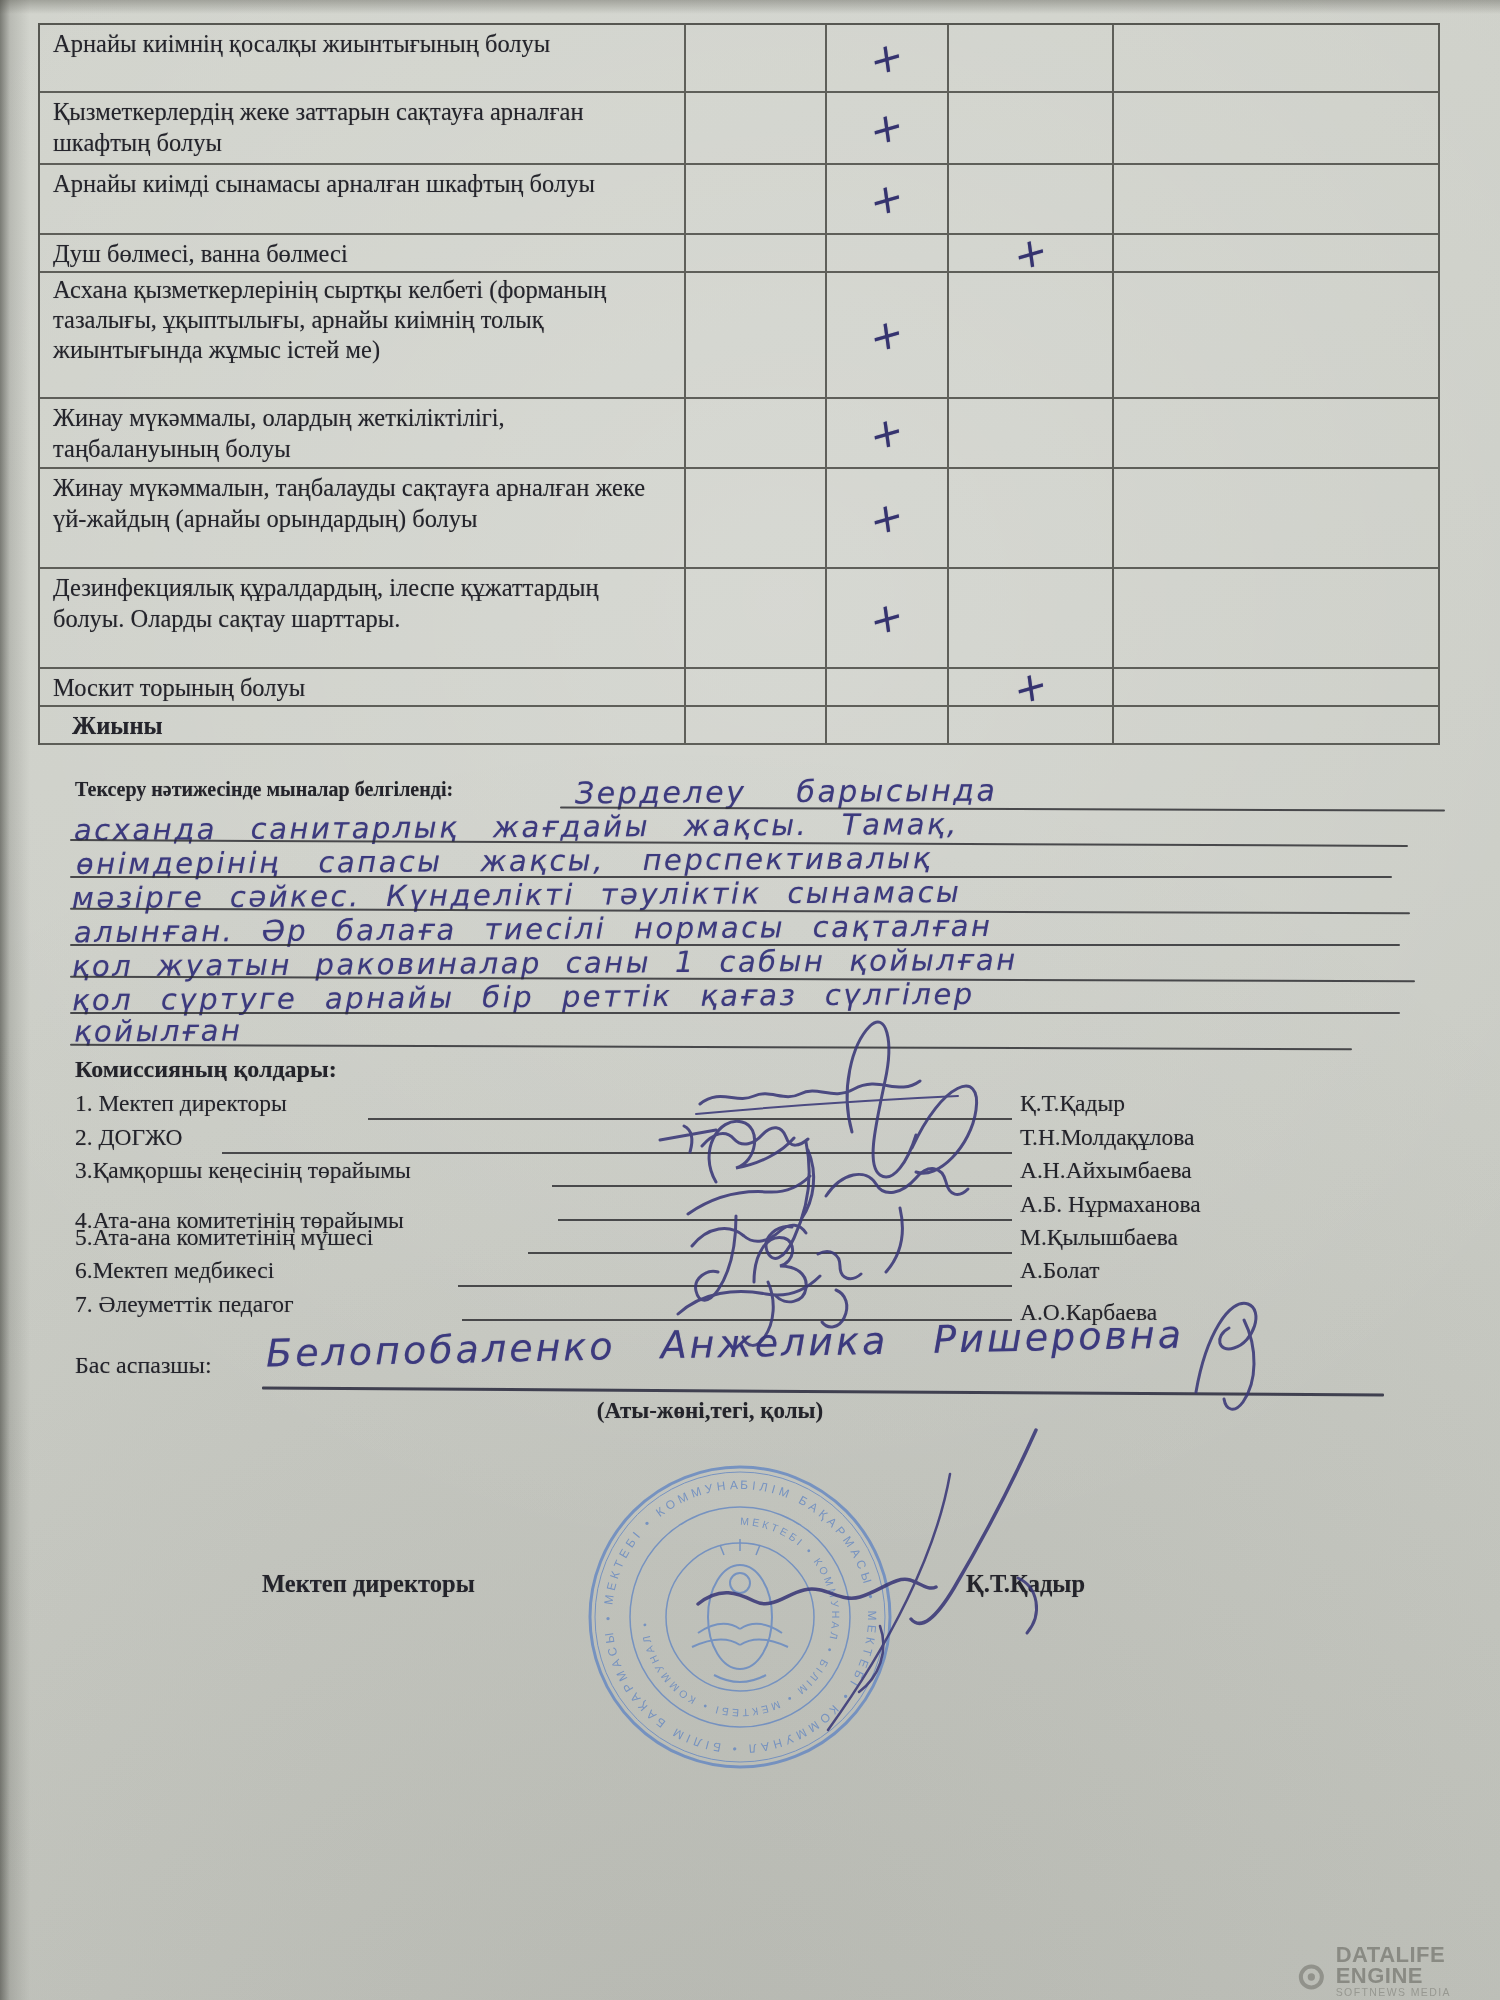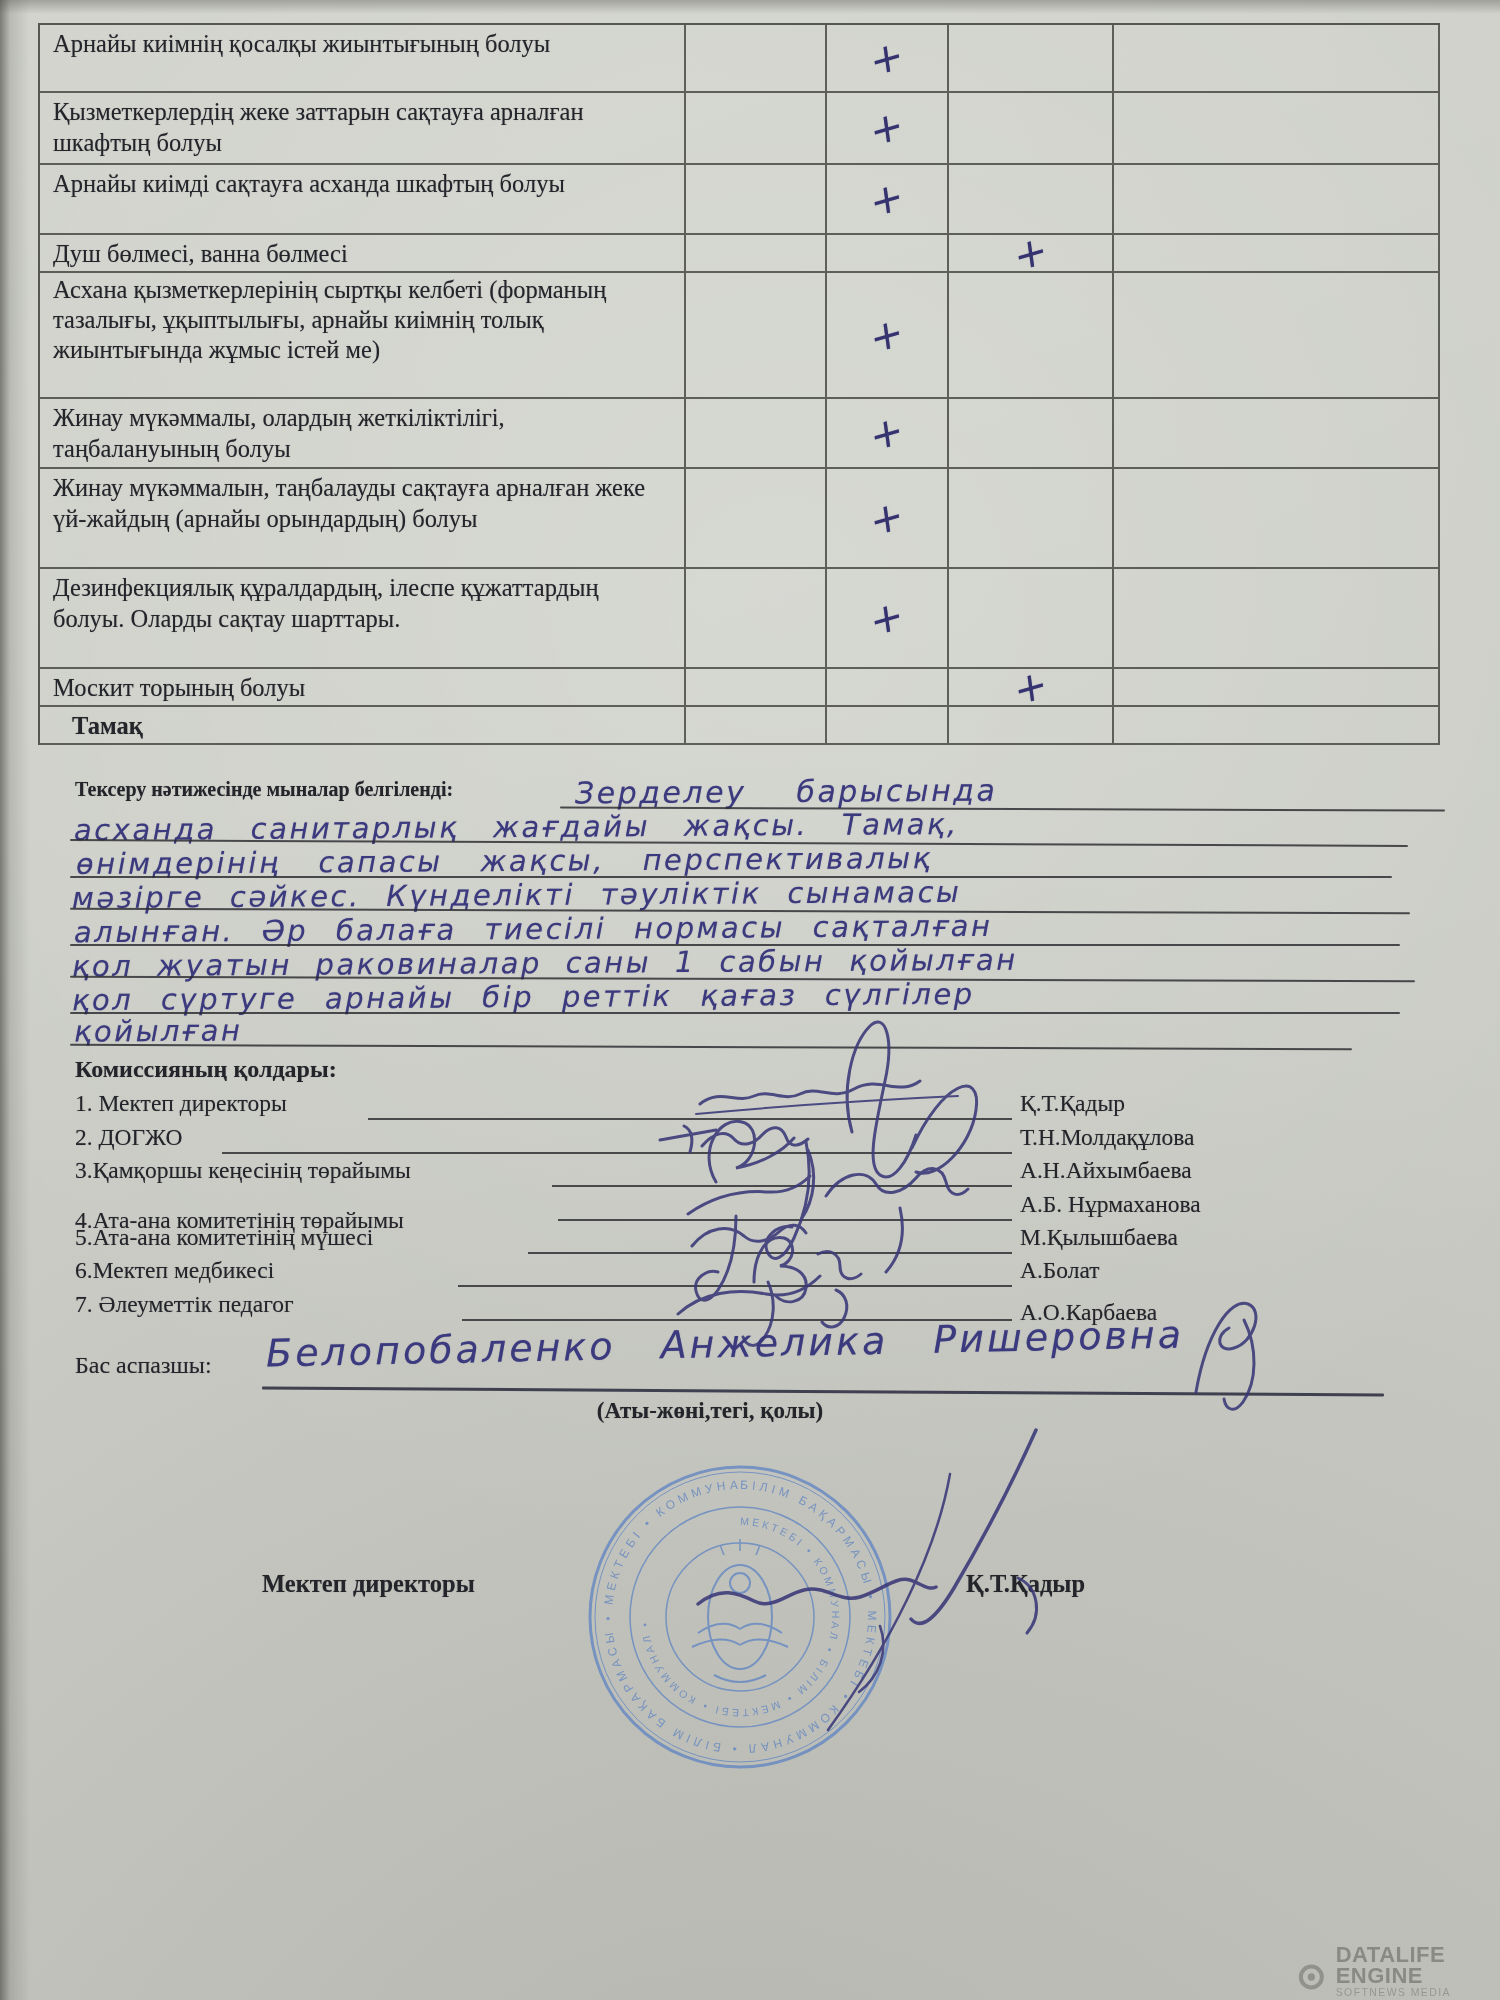--- a/index.html
+++ b/index.html
@@ -73,21 +73,21 @@
     <div class="cell"></div>
 
     <div class="cell tcell">Қызметкерлердің жеке заттарын сақтауға арналған шкафтың болуы</div>
     <div class="cell"></div>
     <div class="cell">
         <span class="mark">+</span>
       </div>
     <div class="cell"></div>
     <div class="cell"></div>
 
-    <div class="cell tcell">Арнайы киімді сақтауға асханда шкафтың болуы</div>
+    <div class="cell tcell">Арнайы киімді сынамасы арналған шкафтың болуы</div>
     <div class="cell"></div>
     <div class="cell">
         <span class="mark">+</span>
       </div>
     <div class="cell"></div>
     <div class="cell"></div>
 
     <div class="cell tcell">Душ бөлмесі, ванна бөлмесі</div>
     <div class="cell"></div>
     <div class="cell"></div>
@@ -129,21 +129,21 @@
     <div class="cell"></div>
 
     <div class="cell tcell">Москит торының болуы</div>
     <div class="cell"></div>
     <div class="cell"></div>
     <div class="cell">
         <span class="mark">+</span>
       </div>
     <div class="cell"></div>
 
-    <div class="cell tcell total">Тамақ</div>
+    <div class="cell tcell total">Жиыны</div>
     <div class="cell"></div>
     <div class="cell"></div>
     <div class="cell"></div>
     <div class="cell"></div>
   </div>
 
   <div class="typed f-label">Тексеру нәтижесінде мыналар белгіленді:</div>
   <div class="hw note" style="left:575px;top:774px;font-size:30px;word-spacing:38px;">Зерделеу барысында</div>
   <div class="hw note" style="left:74px;top:810px;word-spacing:22px;">асханда санитарлық жағдайы жақсы. Тамақ,</div>
   <div class="hw note" style="left:76px;top:844px;word-spacing:26px;">өнімдерінің сапасы жақсы, перспективалық</div>

